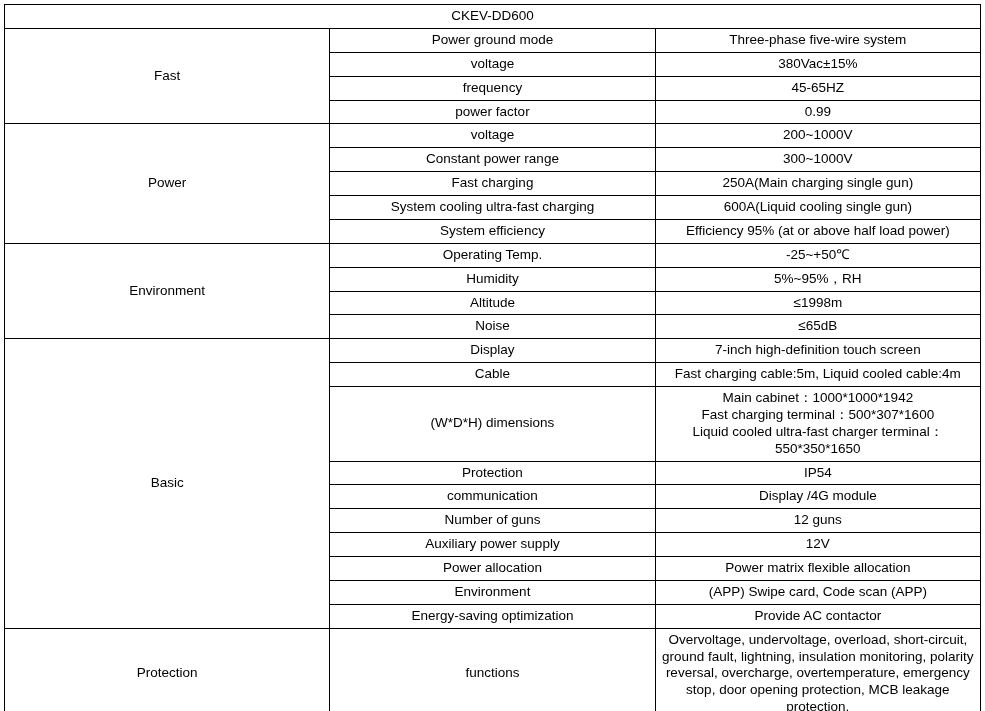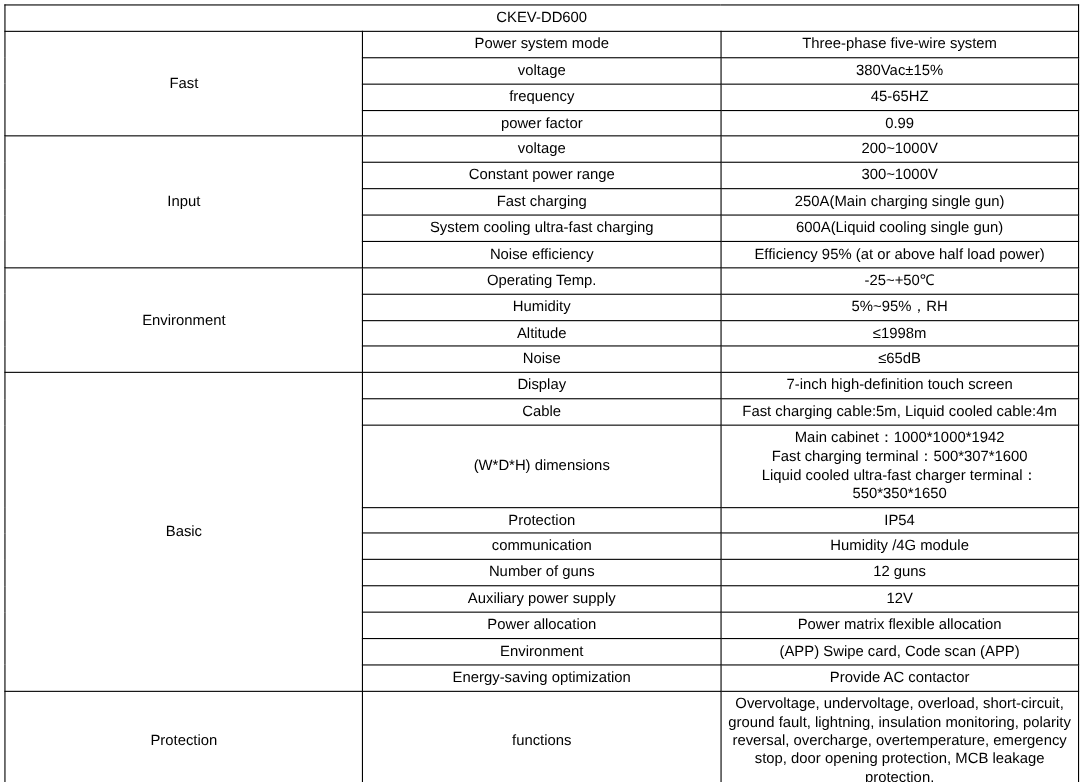--- a/index.html
+++ b/index.html
@@ -57,54 +57,54 @@
 </head>
 <body>
 
 <table id="spec-table">
   <tbody>
       <tr>
         <td colspan="3" class="title-cell">CKEV-DD600</td>
       </tr>
       <tr>
         <td class="group-cell" rowspan="4">Fast</td>
-        <td class="param-cell">Power system mode</td>
+        <td class="param-cell">Power ground mode</td>
         <td class="value-cell">Three-phase five-wire system</td>
       </tr>
       <tr>
         <td class="param-cell">voltage</td>
         <td class="value-cell">380Vac±15%</td>
       </tr>
       <tr>
         <td class="param-cell">frequency</td>
         <td class="value-cell">45-65HZ</td>
       </tr>
       <tr>
         <td class="param-cell">power factor</td>
         <td class="value-cell">0.99</td>
       </tr>
       <tr>
-        <td class="group-cell" rowspan="5">Input</td>
+        <td class="group-cell" rowspan="5">Power</td>
         <td class="param-cell">voltage</td>
         <td class="value-cell">200~1000V</td>
       </tr>
       <tr>
         <td class="param-cell">Constant power range</td>
         <td class="value-cell">300~1000V</td>
       </tr>
       <tr>
         <td class="param-cell">Fast charging</td>
         <td class="value-cell">250A(Main charging single gun)</td>
       </tr>
       <tr>
         <td class="param-cell">System cooling ultra-fast charging</td>
         <td class="value-cell">600A(Liquid cooling single gun)</td>
       </tr>
       <tr>
-        <td class="param-cell">Noise efficiency</td>
+        <td class="param-cell">System efficiency</td>
         <td class="value-cell">Efficiency 95% (at or above half load power)</td>
       </tr>
       <tr>
         <td class="group-cell" rowspan="4">Environment</td>
         <td class="param-cell">Operating Temp.</td>
         <td class="value-cell">-25~+50℃</td>
       </tr>
       <tr>
         <td class="param-cell">Humidity</td>
         <td class="value-cell">5%~95%，RH</td>
@@ -131,21 +131,21 @@
         <td class="value-cell multiline value-left">Main cabinet：1000*1000*1942
 Fast charging terminal：500*307*1600
 Liquid cooled ultra-fast charger terminal：550*350*1650</td>
       </tr>
       <tr>
         <td class="param-cell">Protection</td>
         <td class="value-cell">IP54</td>
       </tr>
       <tr>
         <td class="param-cell">communication</td>
-        <td class="value-cell">Humidity /4G module</td>
+        <td class="value-cell">Display /4G module</td>
       </tr>
       <tr>
         <td class="param-cell">Number of guns</td>
         <td class="value-cell">12 guns</td>
       </tr>
       <tr>
         <td class="param-cell">Auxiliary power supply</td>
         <td class="value-cell">12V</td>
       </tr>
       <tr>

